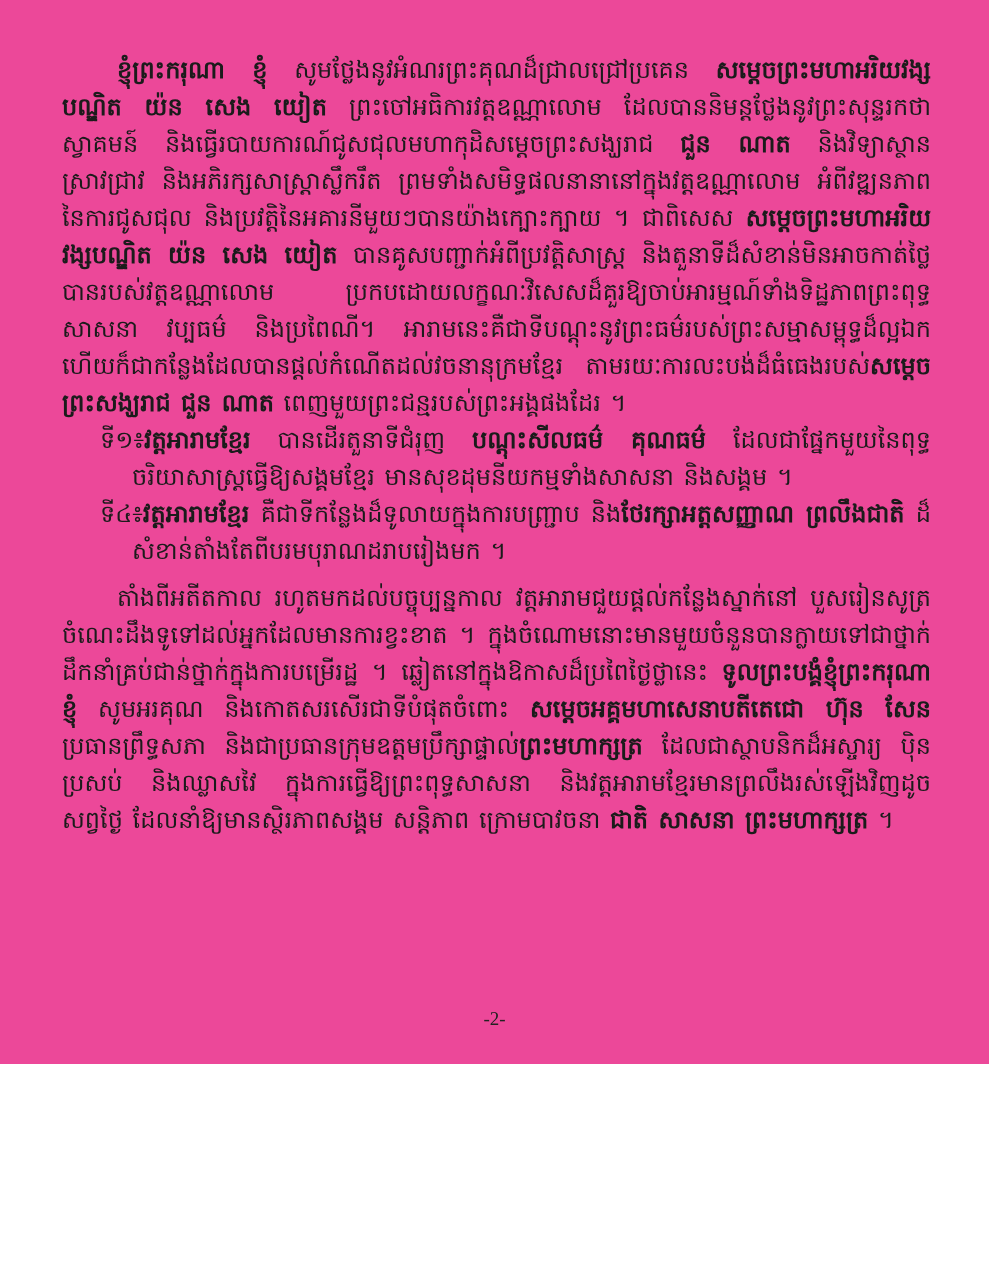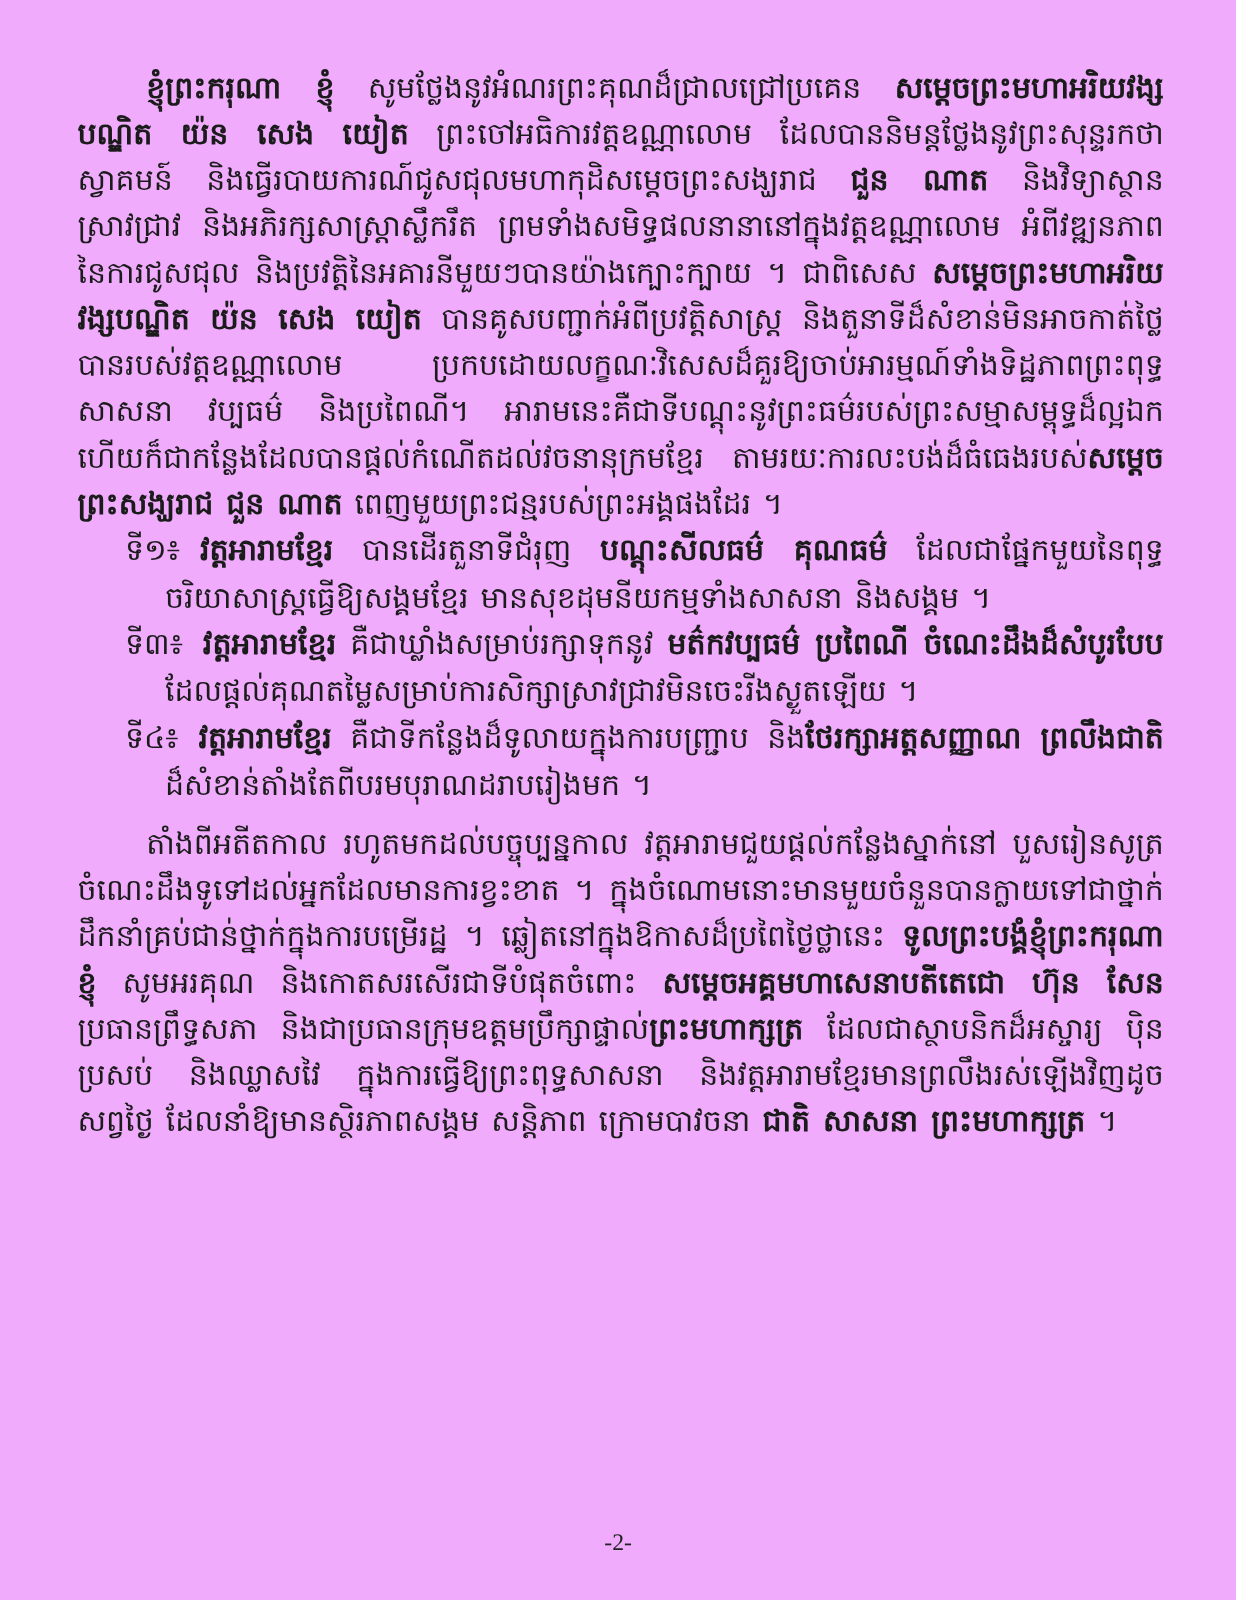--- a/index.html
+++ b/index.html
@@ -10,23 +10,23 @@
   body {
     width: 989px;
     height: 1280px;
     font-family: "DejaVu Sans", sans-serif;
     color: #1b1b1b;
   }
   .page {
     position: relative;
     box-sizing: border-box;
     width: 989px;
-    height: 1280px;
+    height: 1064px;
     padding: 52px 58px 0 62px;
-    background: #f0abfc;
+    background: #ec4899;
   }
   .content {
     width: 100%;
   }
   .para {
     margin: 10px 0 0 0;
     font-size: 24px;
     line-height: 37px;
     text-align: justify;
     text-indent: 55px;
@@ -42,22 +42,20 @@
   .list-item {
     margin: 0;
     font-size: 24px;
     line-height: 37px;
     text-align: justify;
     padding-left: 70px;
     text-indent: -32px;
     word-spacing: 2px;
   }
   .item-label {
-    margin-right: 16px;
-    font-family: Liberation Serif, serif;
   }
   .b {
     font-weight: 700;
   }
   .footer {
     position: absolute;
     left: 0;
     right: 0;
     bottom: 34px;
     text-align: center;
@@ -74,23 +72,20 @@
 
     <p class="para first"><span class="b">ខ្ញុំព្រះករុណា ខ្ញុំ</span><span> សូមថ្លែងនូវអំណរព្រះគុណដ៏ជ្រាលជ្រៅប្រគេន </span><span class="b">សម្តេចព្រះមហាអរិយវង្ស បណ្ឌិត យ៉ន សេង យៀត</span><span> ព្រះចៅអធិការវត្តឧណ្ណាលោម ដែលបាននិមន្តថ្លែងនូវព្រះសុន្ទរកថាស្វាគមន៍ និងធ្វើរបាយការណ៍ជូសជុលមហាកុដិសម្តេចព្រះសង្ឃរាជ </span><span class="b">ជួន ណាត</span><span> និងវិទ្យាស្ថានស្រាវជ្រាវ និងអភិរក្សសាស្ត្រាស្លឹករឹត ព្រមទាំងសមិទ្ធផលនានានៅក្នុងវត្តឧណ្ណាលោម អំពីវឌ្ឍនភាពនៃការជូសជុល និងប្រវត្តិនៃអគារនីមួយៗបានយ៉ាងក្បោះក្បាយ ។ ជាពិសេស </span><span class="b">សម្តេចព្រះមហាអរិយវង្សបណ្ឌិត យ៉ន សេង យៀត</span><span> បានគូសបញ្ជាក់អំពីប្រវត្តិសាស្ត្រ និងតួនាទីដ៏សំខាន់មិនអាចកាត់ថ្លៃបានរបស់វត្តឧណ្ណាលោម ប្រកបដោយលក្ខណៈវិសេសដ៏គួរឱ្យចាប់អារម្មណ៍ទាំងទិដ្ឋភាពព្រះពុទ្ធសាសនា វប្បធម៌ និងប្រពៃណី។ អារាមនេះគឺជាទីបណ្តុះនូវព្រះធម៌របស់ព្រះសម្មាសម្ពុទ្ធដ៏ល្អឯក ហើយក៏ជាកន្លែងដែលបានផ្តល់កំណើតដល់វចនានុក្រមខ្មែរ តាមរយៈការលះបង់ដ៏ធំធេងរបស់</span><span class="b">សម្តេចព្រះសង្ឃរាជ ជួន ណាត</span><span> ពេញមួយព្រះជន្មរបស់ព្រះអង្គផងដែរ ។</span></p>
 
 
 
     <div class="numbered-list">
       <div class="list-item">
         <span class="item-label">ទី១៖</span><span class="item-text"><span class="b">វត្តអារាមខ្មែរ</span><span> បានដើរតួនាទីជំរុញ </span><span class="b">បណ្តុះសីលធម៌ គុណធម៌</span><span> ដែលជាផ្នែកមួយនៃពុទ្ធចរិយាសាស្ត្រធ្វើឱ្យសង្គមខ្មែរ មានសុខដុមនីយកម្មទាំងសាសនា និងសង្គម ។</span></span>
       </div>
       <div class="list-item">
-        <span class="item-label">ទី៣៖</span><span class="item-text"><span class="b">វត្តអារាមខ្មែរ</span><span> គឺជាឃ្លាំងសម្រាប់រក្សាទុកនូវ </span><span class="b">មត៌កវប្បធម៌ ប្រពៃណី ចំណេះដឹងដ៏សំបូរបែប</span><span> ដែលផ្តល់គុណតម្លៃសម្រាប់ការសិក្សាស្រាវជ្រាវមិនចេះរីងស្ងួតឡើយ ។</span></span>
-      </div>
-      <div class="list-item">
         <span class="item-label">ទី៤៖</span><span class="item-text"><span class="b">វត្តអារាមខ្មែរ</span><span> គឺជាទីកន្លែងដ៏ទូលាយក្នុងការបញ្ជ្រាប និង</span><span class="b">ថែរក្សាអត្តសញ្ញាណ ព្រលឹងជាតិ</span><span> ដ៏សំខាន់តាំងតែពីបរមបុរាណដរាបរៀងមក ។</span></span>
       </div>
     </div>
 
     <p class="para"><span>តាំងពីអតីតកាល រហូតមកដល់បច្ចុប្បន្នកាល វត្តអារាមជួយផ្តល់កន្លែងស្នាក់នៅ បួសរៀនសូត្រចំណេះដឹងទូទៅដល់អ្នកដែលមានការខ្វះខាត ។ ក្នុងចំណោមនោះមានមួយចំនួនបានក្លាយទៅជាថ្នាក់ដឹកនាំគ្រប់ជាន់ថ្នាក់ក្នុងការបម្រើរដ្ឋ ។ ឆ្លៀតនៅក្នុងឱកាសដ៏ប្រពៃថ្ងៃថ្លានេះ </span><span class="b">ទូលព្រះបង្គំខ្ញុំព្រះករុណា ខ្ញុំ</span><span> សូមអរគុណ និងកោតសរសើរជាទីបំផុតចំពោះ </span><span class="b">សម្តេចអគ្គមហាសេនាបតីតេជោ ហ៊ុន សែន</span><span> ប្រធានព្រឹទ្ធសភា និងជាប្រធានក្រុមឧត្តមប្រឹក្សាផ្ទាល់</span><span class="b">ព្រះមហាក្សត្រ</span><span> ដែលជាស្ថាបនិកដ៏អស្ចារ្យ ប៉ិនប្រសប់ និងឈ្លាសវៃ ក្នុងការធ្វើឱ្យព្រះពុទ្ធសាសនា និងវត្តអារាមខ្មែរមានព្រលឹងរស់ឡើងវិញដូចសព្វថ្ងៃ ដែលនាំឱ្យមានស្ថិរភាពសង្គម សន្តិភាព ក្រោមបាវចនា </span><span class="b">ជាតិ សាសនា ព្រះមហាក្សត្រ</span><span> ។</span></p>
 
   </div>
 
   <div class="footer">-2-</div>
 </div>

